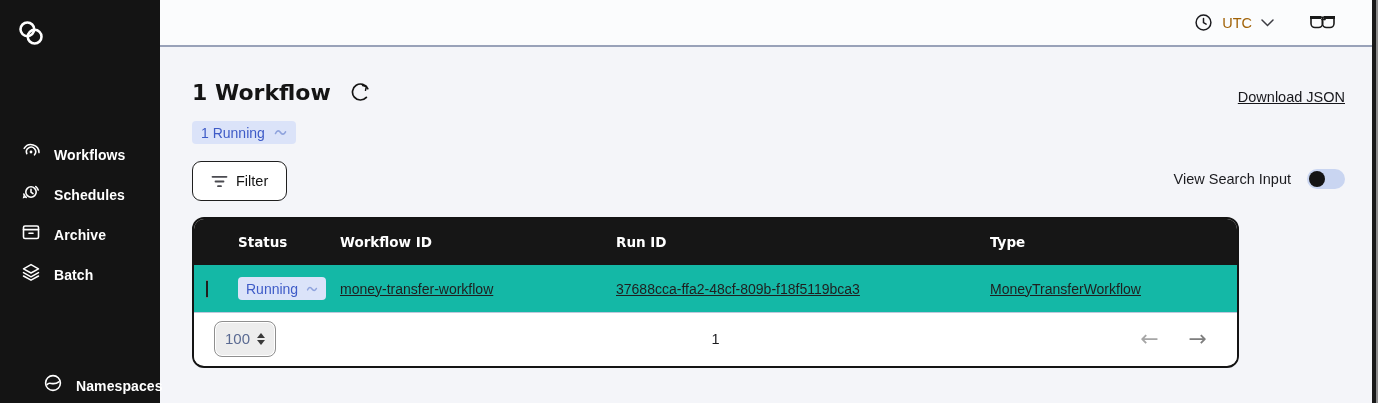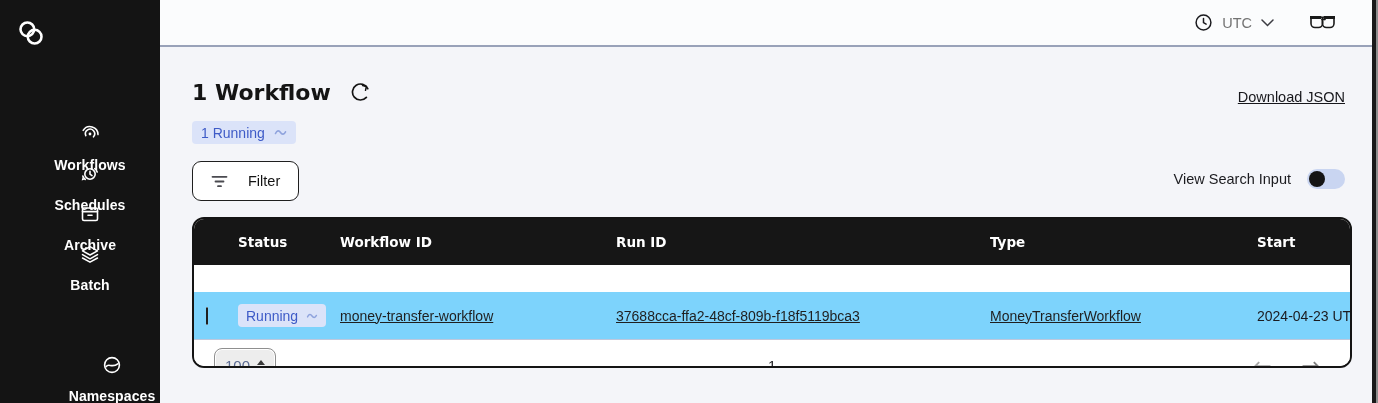--- a/index.html
+++ b/index.html
@@ -3,57 +3,57 @@
 <meta charset="utf-8">
 <style>
   * { margin:0; padding:0; box-sizing:border-box; }
   html,body { width:1378px; height:403px; overflow:hidden; }
   body { font-family:"Liberation Sans", sans-serif; color:#1b1b1f; background:#f4f5f9; position:relative; }
 
   
   .sidebar { position:absolute; left:0; top:0; width:160px; height:403px; background:#141414; color:#fff; z-index:5; }
   .logo { position:absolute; left:16px; top:18px; width:30px; height:30px; display:flex; align-items:center; justify-content:center; }
   .nav { position:absolute; left:0; top:123px; width:100%; }
-  .nav-item { display:flex; align-items:center; gap:12px; height:40px; padding:0 0 0 20px; cursor:pointer;flex-direction:column; }
+  .nav-item { display:flex; align-items:flex-end; gap:12px; height:40px; padding:0 0 0 20px; cursor:pointer; }
   .nav-item .nv-icon { width:22px; height:22px; display:flex; align-items:center; justify-content:center; flex:0 0 22px; }
   .nav-item .nv-label { font-size:14px; font-weight:700; letter-spacing:.1px; }
   .nav-bottom { position:absolute; left:0; top:354px; width:100%;margin-left:22px; }
 
   
   .topbar { position:absolute; left:160px; top:0; width:1218px; height:47px; background:#fbfcfd; border-bottom:2px solid #99a2b9; }
   .ns-select { position:absolute; left:32px; top:4px; width:405px; height:38px; background:#fff; border:1px solid #1f1f1f; border-radius:9px; display:flex; align-items:center; padding:0 14px; gap:10px; cursor:pointer; }
   .ns-select .ns-label { font-size:14.5px; color:#141414; flex:1; }
   .tz-group { position:absolute; right:42px; top:0; height:45px; display:flex; align-items:center; gap:9px; }
-  .tz-label { font-size:14.5px; color:#737373; }
+  .tz-label { font-size:14.5px; color:#a16207; }
   .tz-chevron { margin-right:26px; display:flex; }
   .glasses { display:flex; align-items:center; cursor:pointer; }
 
   
   .main { position:absolute; left:160px; top:47px; width:1218px; height:356px; background:#f4f5f9; }
   .page-title-row { position:absolute; left:32px; top:33px; display:flex; align-items:center; gap:20px; }
   .page-title { font-family:"DejaVu Sans", sans-serif; font-size:22px; font-weight:600; color:#141414; }
   .refresh-btn { display:flex; cursor:pointer; }
   .download-link { position:absolute; right:33px; top:42px; font-size:14.5px; color:#17171c; text-decoration:underline; font-weight:400; cursor:pointer; }
 
   .status-badge { position:absolute; left:32px; top:74px; height:23px; background:#dbe3f9; border-radius:4px; display:flex; align-items:center; gap:9px; padding:0 9px; }
   .status-badge .sb-label { font-size:14px; color:#3e5bc7; font-weight:400; }
 
-  .filter-btn { position:absolute; left:32px; top:114px; height:40px; background:#fff; border:1px solid #1f1f1f; border-radius:9px; display:flex; align-items:center; gap:20px; padding:0 18px; cursor:pointer; }
+  .filter-btn { position:absolute; left:32px; top:114px; height:40px; background:#fff; border:1px solid #1f1f1f; border-radius:9px; display:flex; align-items:center; gap:8px; padding:0 18px; cursor:pointer; }
   .filter-btn .fb-label { font-size:14.5px; color:#141414; }
 
   .toggle-row { position:absolute; right:33px; top:122px; display:flex; align-items:center; gap:16px; }
   .toggle-label { font-size:14.5px; color:#1b1b1f; }
   .toggle { width:38px; height:20px; border-radius:10px; background:#c9d5f1; position:relative; cursor:pointer; }
   .toggle-knob { position:absolute; left:2px; top:2px; width:16px; height:16px; border-radius:50%; background:#141414; }
 
   
-  .wf-table { position:absolute; left:32px; top:170px; width:1160px; height:151px; background:#fff; border:2px solid #141414; border-radius:12px; overflow:hidden; }
+  .wf-table { position:absolute; left:32px; top:170px; width:1047px; height:151px; background:#fff; border:2px solid #141414; border-radius:12px; overflow:hidden; }
   .tbl-grid { display:grid; grid-template-columns:32px 102px 276px 374px 267px minmax(0,1fr); align-items:center; padding-left:12px; }
   .tbl-head { background:#161616; color:#fff; height:46px; font-family:"DejaVu Sans", sans-serif; font-size:13.5px; font-weight:700; }
-  .tbl-row { height:47px; background:#7dd3fc; font-size:14px;margin-top:27px; }
+  .tbl-row { height:47px; background:#14b8a6; font-size:14px; }
   .cell { white-space:nowrap; overflow:visible; }
   .checkbox { width:16px; height:16px; border-radius:3px; background:#fff; cursor:pointer; }
   .checkbox.bordered { border:1.6px solid #1f1f1f; }
   .cell a, .cell-link { color:#1f1f1f; text-decoration:underline; cursor:pointer; }
   .row-badge { display:inline-flex; align-items:center; gap:8px; height:23px; background:#dbe3f9; border-radius:4px; padding:0 8px; }
   .row-badge .rb-label { font-size:14px; color:#3e5bc7; }
 
   .tbl-footer { height:52px; border-top:1px solid #bfc8dc; display:flex; align-items:center; padding:0 20px; position:relative; background:#fff; }
   .page-size { height:36px; min-width:58px; background:#ededed; border:1px solid #8f8f8f; border-radius:8px; display:flex; align-items:center; gap:7px; padding:0 10px; cursor:pointer; box-shadow:inset 0 0 0 1px #fff; }
   .page-size .ps-value { font-size:15px; color:#5a6a92; }

